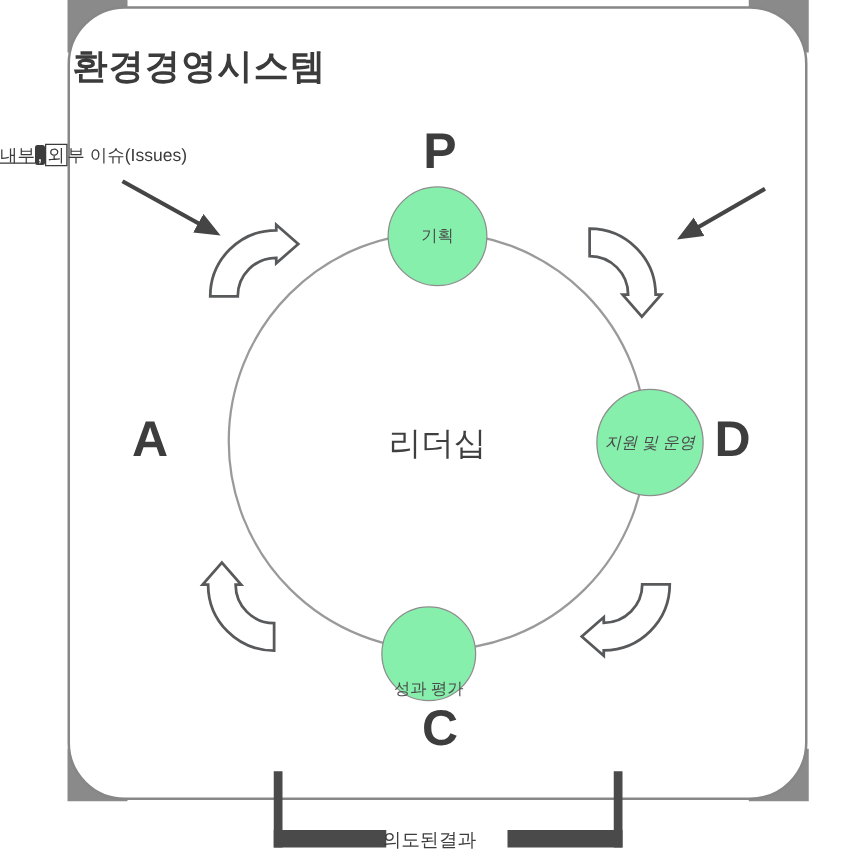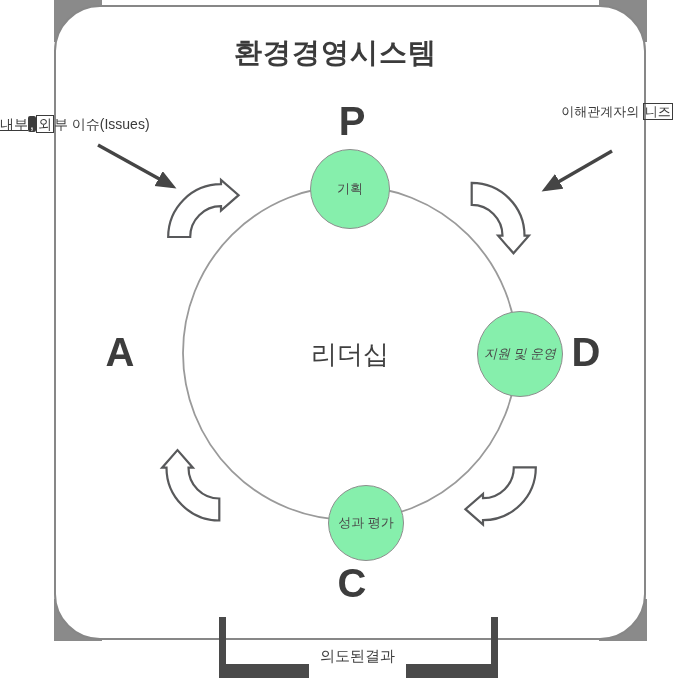--- a/index.html
+++ b/index.html
@@ -10,29 +10,29 @@
   #corner-tl{left:54px;top:0;}
   #corner-tr{left:599px;top:0;}
   #corner-bl{left:54px;top:599px;}
   #corner-br{left:599px;top:599px;}
 
   .frame{position:absolute;left:54px;top:5px;width:588px;height:631px;background:#fff;
          border:2.5px solid #878787;border-radius:46px;z-index:1;}
 
   .canvas{position:absolute;left:0;top:0;z-index:2;}
 
-  .title{position:absolute;left:39px;top:34px;width:593px;text-align:center;z-index:3;
+  .title{position:absolute;left:58px;top:34px;width:593px;text-align:left;z-index:3;
          font-size:28px;font-weight:bold;color:#3b3b3b;letter-spacing:1px;}
 
   .node{position:absolute;background:#86efac;border:1.7px solid #8d8d8d;border-radius:50%;
         display:flex;align-items:center;justify-content:center;z-index:3;
         font-size:13px;color:#4a4a4a;white-space:nowrap;}
   #node-plan{left:310px;top:149px;width:78px;height:78px;}
   #node-do{left:477px;top:311px;width:84px;height:84px;font-style:italic;}
-  #node-check{left:328px;top:485px;width:74px;height:74px;}
+  #node-check{left:305px;top:485px;width:74px;height:74px;align-items:flex-end;}
   #node-act{left:141px;top:312px;width:80px;height:80px;}
 
   .letter{position:absolute;width:60px;line-height:46px;text-align:center;z-index:3;
           font-size:40px;font-weight:bold;color:#3d3d3d;}
   #letter-p{left:322px;top:98px;}
   #letter-d{left:556px;top:329px;}
   #letter-c{left:322px;top:560px;}
   #letter-a{left:90px;top:329px;}
 
   .center-label{position:absolute;left:290px;top:337px;width:120px;text-align:center;z-index:3;
@@ -43,21 +43,21 @@
   #ann-right{left:550px;top:102px;width:134px;font-size:13px;line-height:20px;text-align:center;}
   .seg-ul{text-decoration:underline;margin-top:37px;}
   .seg-inv{background:#3c3c3c;color:#fff;padding:0 2px;border-radius:2px;}
   .seg-box{border:1.5px solid #3c3c3c;padding:0 1px;}
 
   .bracket-bar{position:absolute;background:#4a4a4a;z-index:3;}
   #bracket-v-left{left:219px;top:617px;width:7px;height:61px;}
   #bracket-v-right{left:491px;top:617px;width:7px;height:61px;}
   #bracket-h-left{left:219px;top:664px;width:90px;height:14px;}
   #bracket-h-right{left:406px;top:664px;width:92px;height:14px;}
-  .bracket-label{position:absolute;left:306px;top:647px;width:103px;text-align:center;z-index:3;
+  .bracket-label{position:absolute;left:306px;top:663px;width:103px;z-index:3;
                  font-size:15px;color:#3d3d3d;white-space:nowrap;}
 </style>
 </head>
 <body>
 
 <div id="stage">
 
   <div class="corner" id="corner-tl"></div>
   <div class="corner" id="corner-tr"></div>
   <div class="corner" id="corner-bl"></div>
@@ -99,24 +99,20 @@
   </div>
   <div class="node" id="node-check">
     <span>성과 평가</span>
   </div>
 
   <div class="center-label">리더십</div>
 
   <div class="ann" id="ann-left"><span class="seg-ul">내부</span><span class="seg-inv">,</span><span class="seg-box">외</span><span>부 이슈(Issues)</span></div>
 
   <div class="ann" id="ann-right">
-    <div>
-      <span>이해관계자의</span>
-      <span class="seg-box">니즈</span>
-    </div>
   </div>
 
   <div class="bracket-bar" id="bracket-v-left"></div>
   <div class="bracket-bar" id="bracket-v-right"></div>
   <div class="bracket-bar" id="bracket-h-left"></div>
   <div class="bracket-bar" id="bracket-h-right"></div>
   <div class="bracket-label">의도된결과</div>
 
 </div>
 

